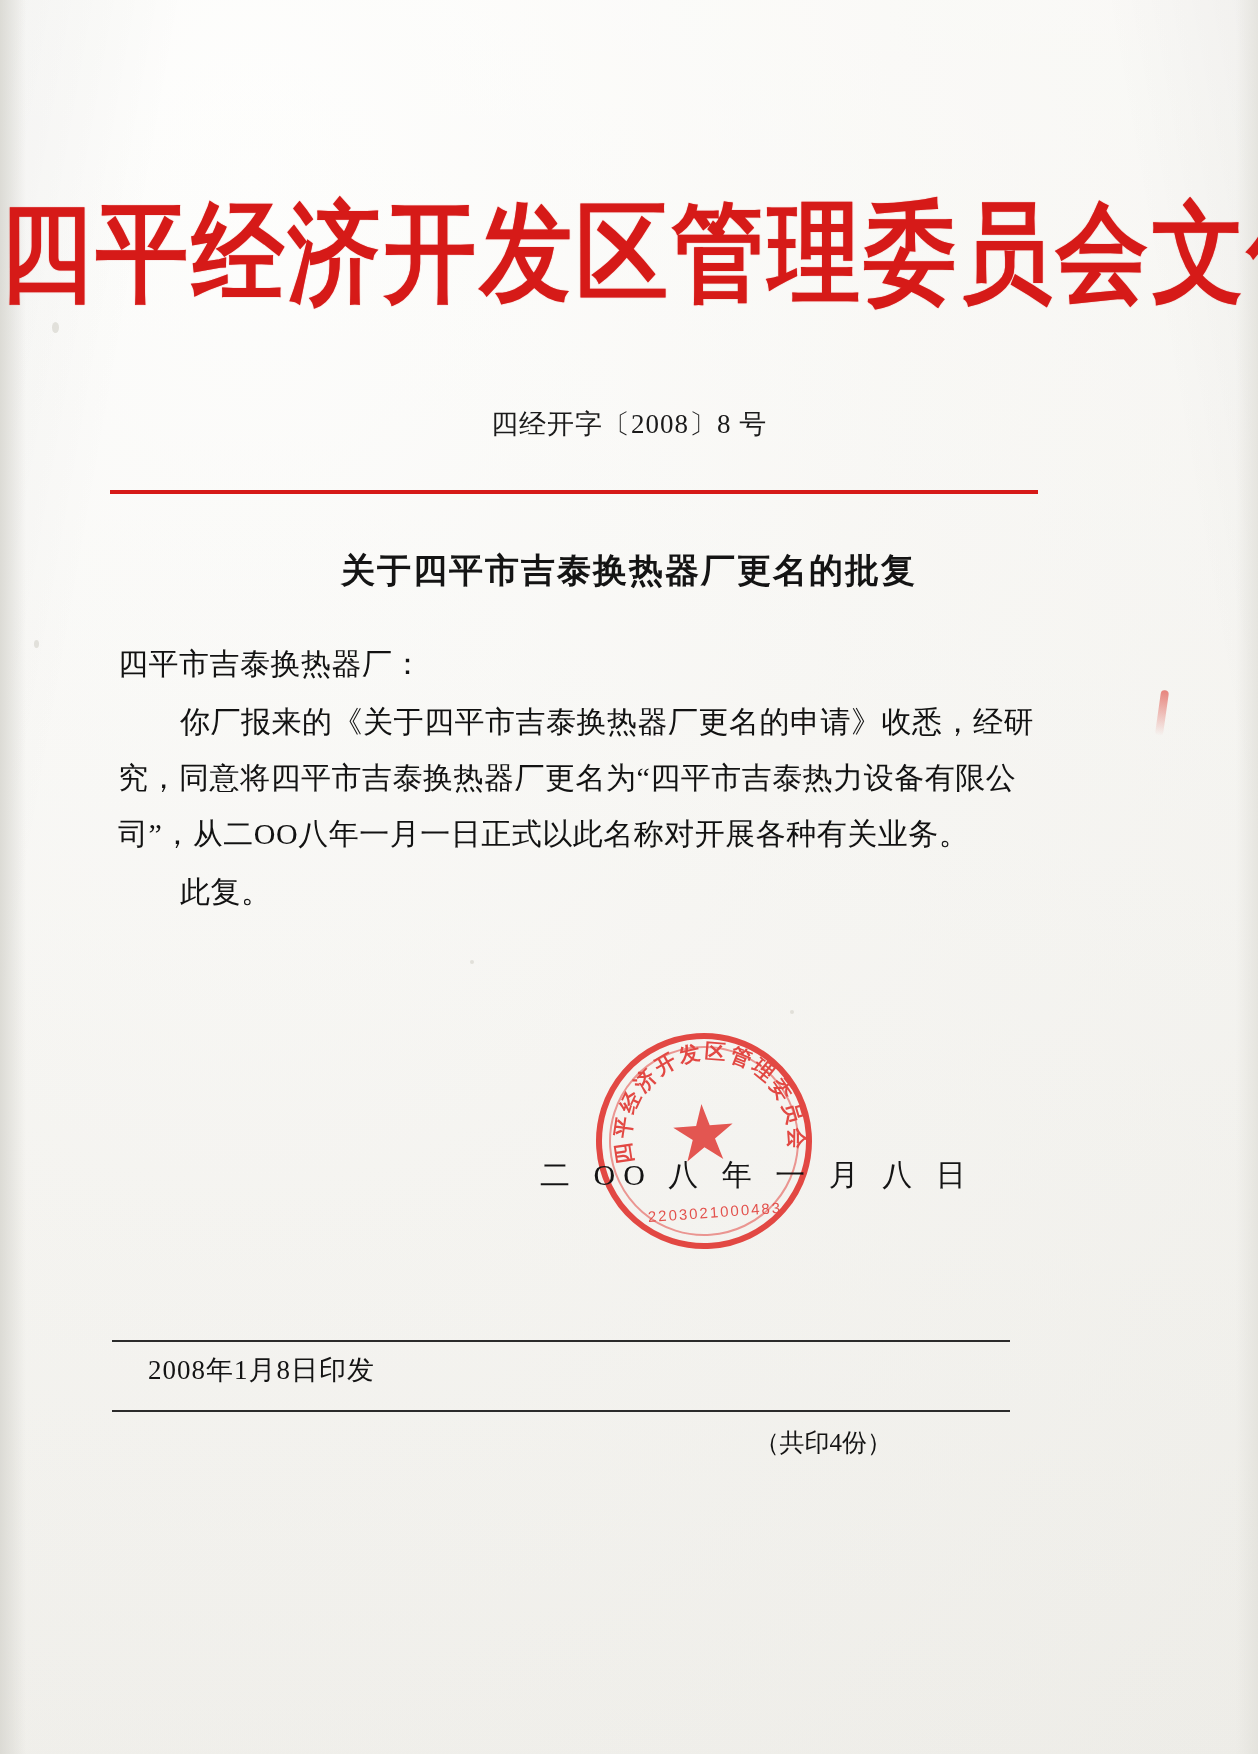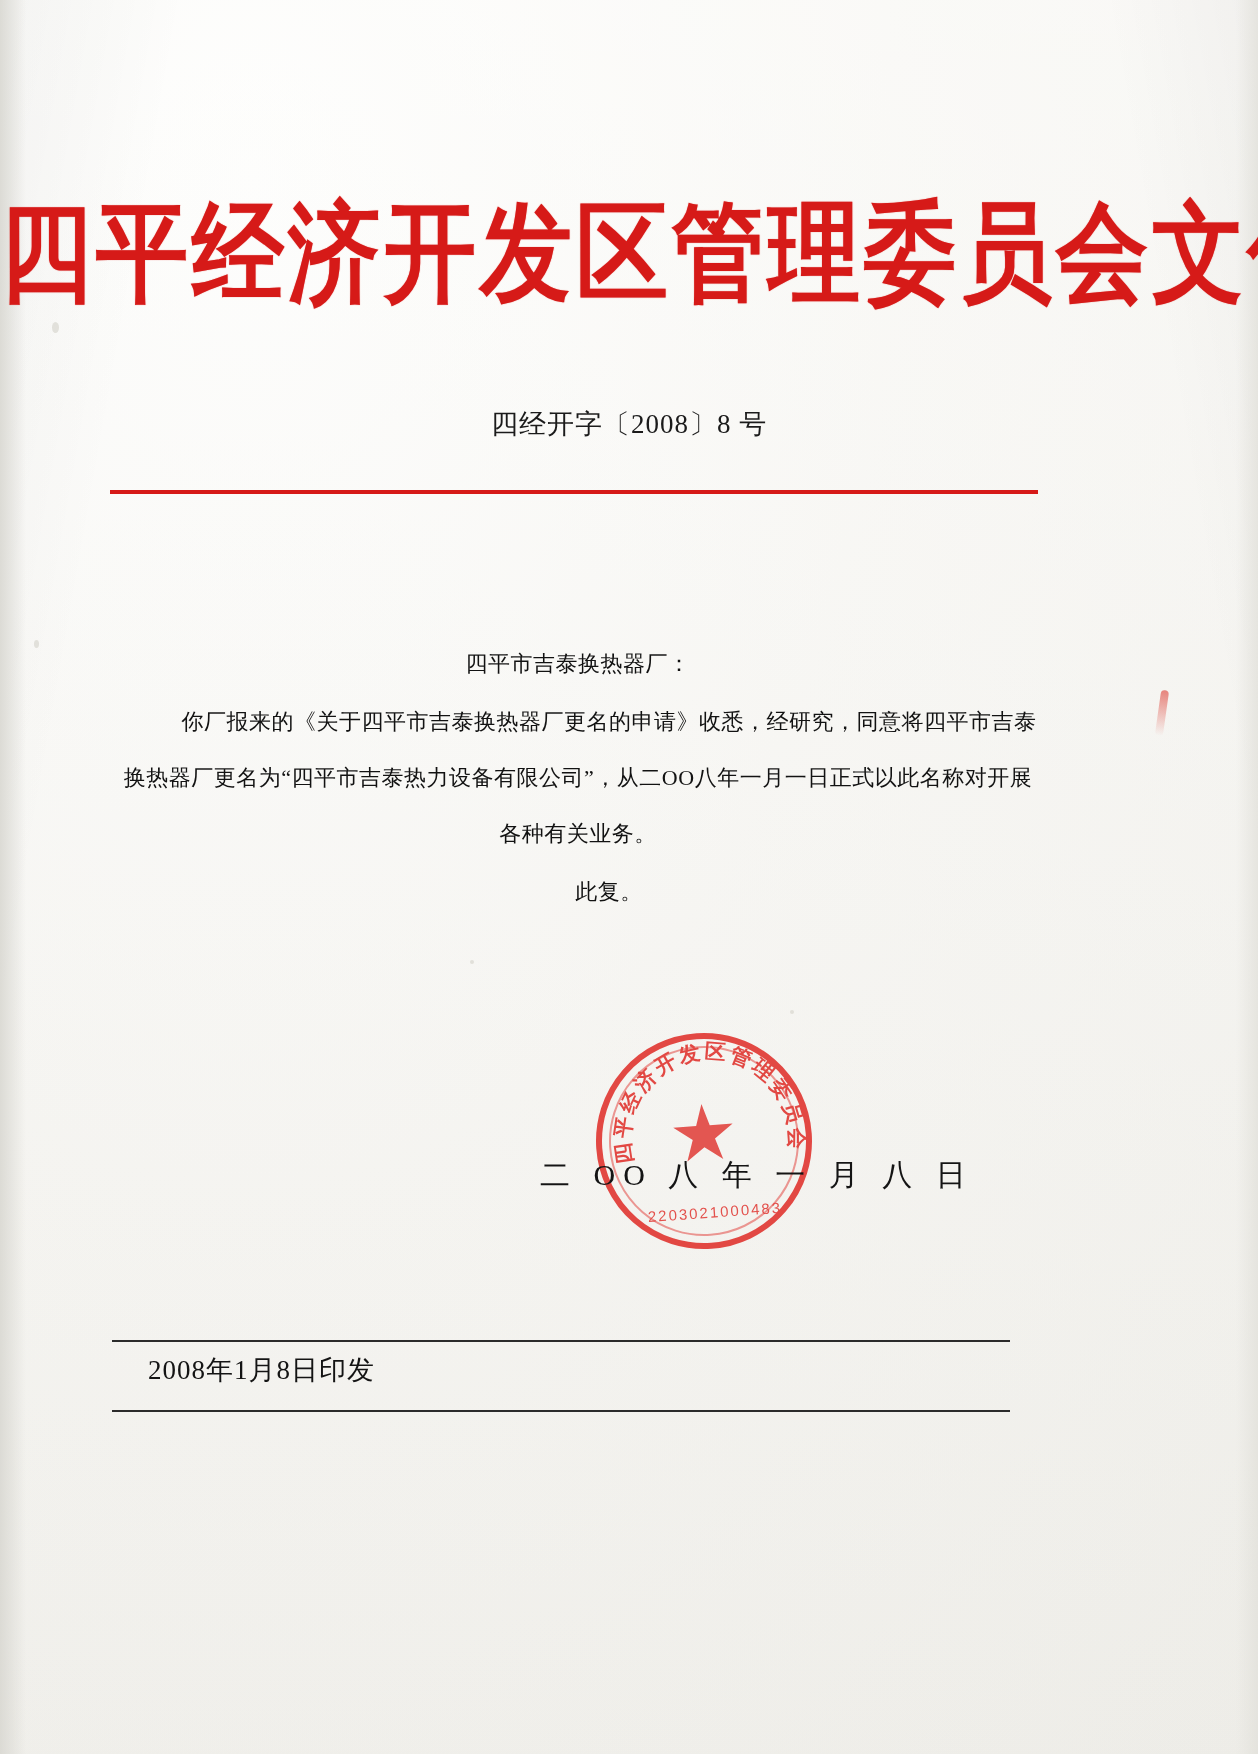--- a/index.html
+++ b/index.html
@@ -110,25 +110,24 @@
     color: #141414;
     letter-spacing: 2px;
   }
 
   
   .body-block {
     position: absolute;
     top: 636px;
     left: 118px;
     width: 920px;
-    font-size: 22px;
+    font-size: 30px;
     line-height: 56px;
     color: #121212;
     letter-spacing: 0.5px;
-    text-align: center;
   }
   .body-block p { margin: 0 0 2px 0; }
   .indent { text-indent: 62px; }
 
   
   .seal {
     position: absolute;
     left: 596px;
     top: 1033px;
     width: 216px;
@@ -273,20 +272,21 @@
   <div class="speck" style="left:790px;top:1010px;width:4px;height:4px;"></div>
   <div class="speck" style="left:470px;top:960px;width:4px;height:4px;"></div>
   <div class="ink-mark"></div>
 
   <div class="masthead">四平经济开发区管理委员会文件</div>
 
   <div class="doc-number">四经开字〔2008〕8 号</div>
 
   <div class="red-rule"></div>
 
+  <div class="doc-title">关于四平市吉泰换热器厂更名的批复</div>
 
   <div class="body-block">
     <p>四平市吉泰换热器厂：</p>
     <p class="indent">你厂报来的《关于四平市吉泰换热器厂更名的申请》收悉，经研究，同意将四平市吉泰换热器厂更名为“四平市吉泰热力设备有限公司”，从二OO八年一月一日正式以此名称对开展各种有关业务。</p>
     <p class="indent">此复。</p>
   </div>
 
   <div class="seal">
     <div class="seal-inner"></div>
     <svg class="seal-arc" viewBox="0 0 216 216">
@@ -305,14 +305,15 @@
 
 
   <div class="rule-1"></div>
 
   <div class="footer-row">
     <span>2008年1月8日印发</span>
   </div>
 
   <div class="rule-2"></div>
 
+  <div class="print-count">（共印4份）</div>
 
 </div>
 
 </body></html>

